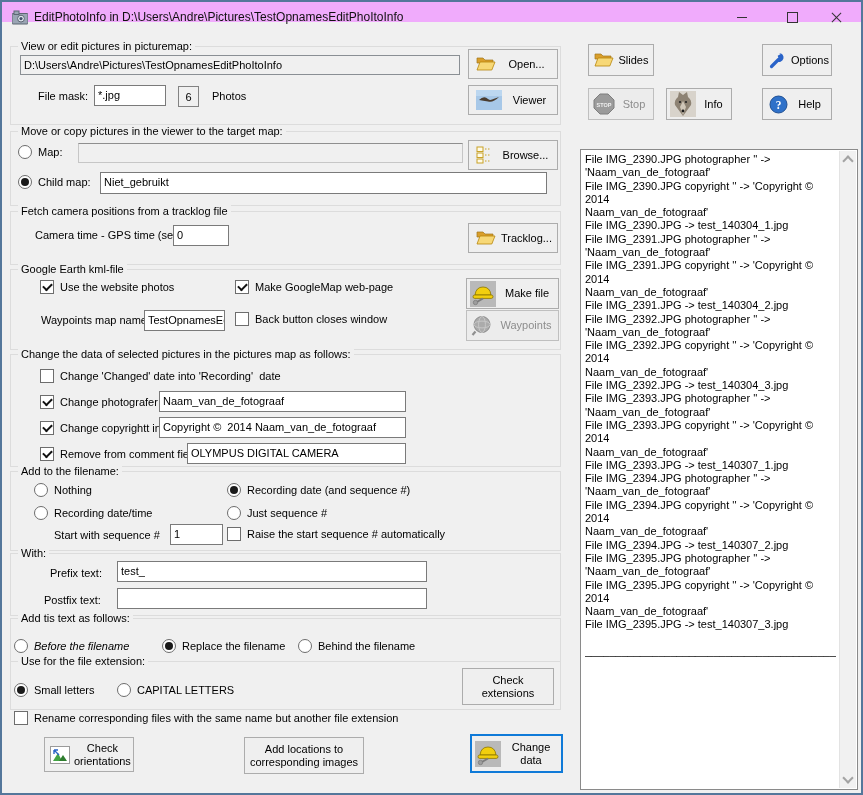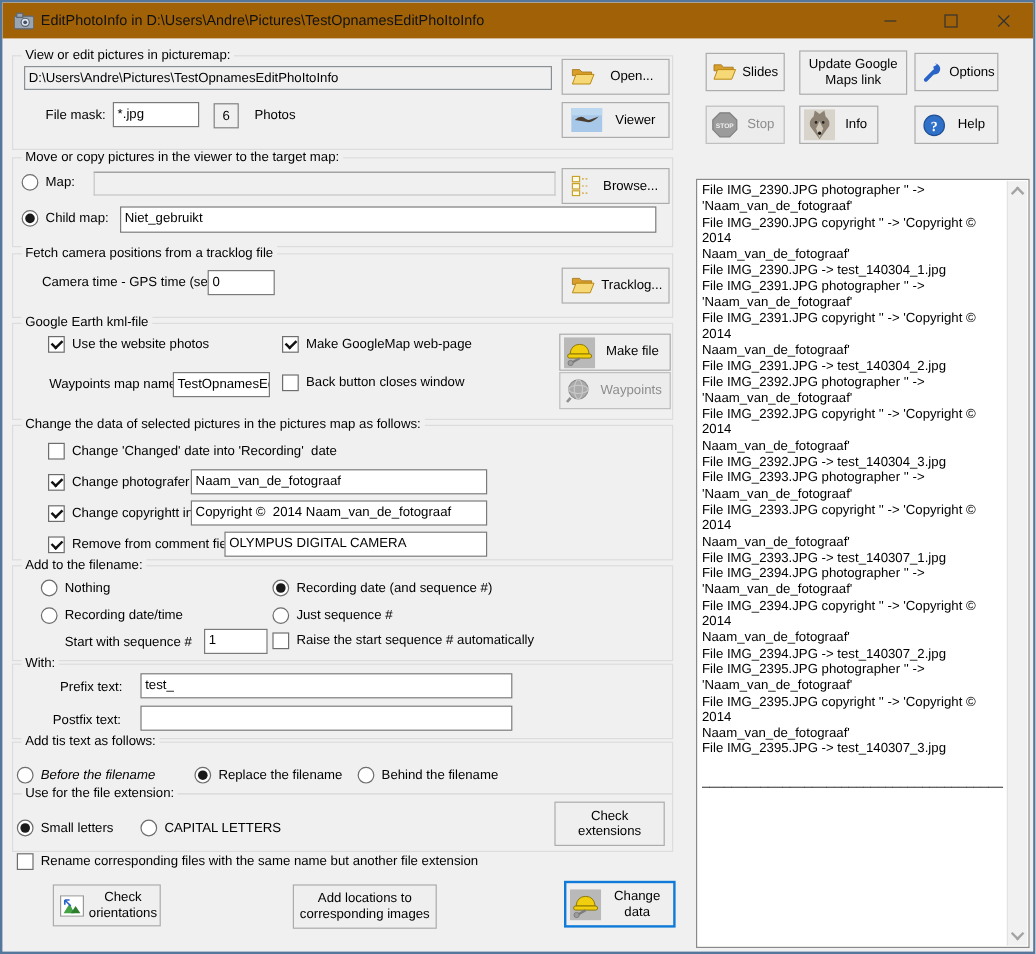--- a/index.html
+++ b/index.html
@@ -1,18 +1,18 @@
 <!DOCTYPE html>
 <html><head>
 <meta charset="utf-8">
 <style>
   html,body{margin:0;padding:0;background:#e9e9e9;}
   .win{position:relative;width:859px;height:791px;border:2px solid #54779b;background:#f0f0f0;
        font-family:"Liberation Sans",sans-serif;font-size:11px;color:#000;overflow:hidden;}
-  .titlebar{position:absolute;left:0;top:0;right:0;height:30px;background:#a16207;}
+  .titlebar{position:absolute;left:0;top:0;right:0;height:20px;background:#f0abfc;}
   .title-text{position:absolute;left:32px;top:8px;font-size:12px;color:#111;white-space:pre;}
   .app-icon{position:absolute;left:10px;top:8px;}
   .capbtn{position:absolute;top:0;width:46px;height:30px;display:flex;align-items:center;justify-content:center;}
   .glyph-min{width:10px;height:1px;background:#333;}
   .glyph-max{width:9px;height:9px;border:1px solid #333;}
   .glyph-close{position:relative;width:11px;height:11px;}
   .glyph-close::before,.glyph-close::after{content:"";position:absolute;left:-1px;top:5px;width:13px;height:1px;background:#333;}
   .glyph-close::before{transform:rotate(45deg);}
   .glyph-close::after{transform:rotate(-45deg);}
   .grp{position:absolute;border:1px solid #dcdcdc;}
@@ -303,23 +303,20 @@
 
   <div class="btn" style="left:586px;top:42px;width:66px;height:32px;">
     <span class="ico" style="margin-left:5px;">
       <svg width="20" height="16" viewBox="0 0 20 16">
         <path d="M1 2h6l2 2h8v3H1z" fill="#d99e2b" stroke="#a1761a" stroke-width="0.7"></path>
         <path d="M1 14 L4 6 h15 l-3.2 8z" fill="#f7d877" stroke="#b8860b" stroke-width="0.8"></path>
       </svg>
     </span>
     <span class="lbl">Slides</span>
   </div>
-  <div class="btn noico" style="left:664px;top:40px;width:90px;height:37px;">
-    <span class="lbl">Update Google Maps link</span>
-  </div>
   <div class="btn" style="left:760px;top:42px;width:70px;height:32px;">
     <span class="ico" style="margin-left:6px;">
       <svg width="18" height="18" viewBox="0 0 18 18">
         <path d="M2.5 15.5 L9.5 8.5" stroke="#2a63c8" stroke-width="3.2" stroke-linecap="round"></path>
         <path d="M10 2 a4.5 4.5 0 1 1 -2.5 8.2 l2-2.7 -0.8-2.8 3-1.8z" fill="#2a63c8"></path>
       </svg>
     </span>
     <span class="lbl">Options</span>
   </div>
   <div class="btn disabled" style="left:586px;top:86px;width:66px;height:32px;">

